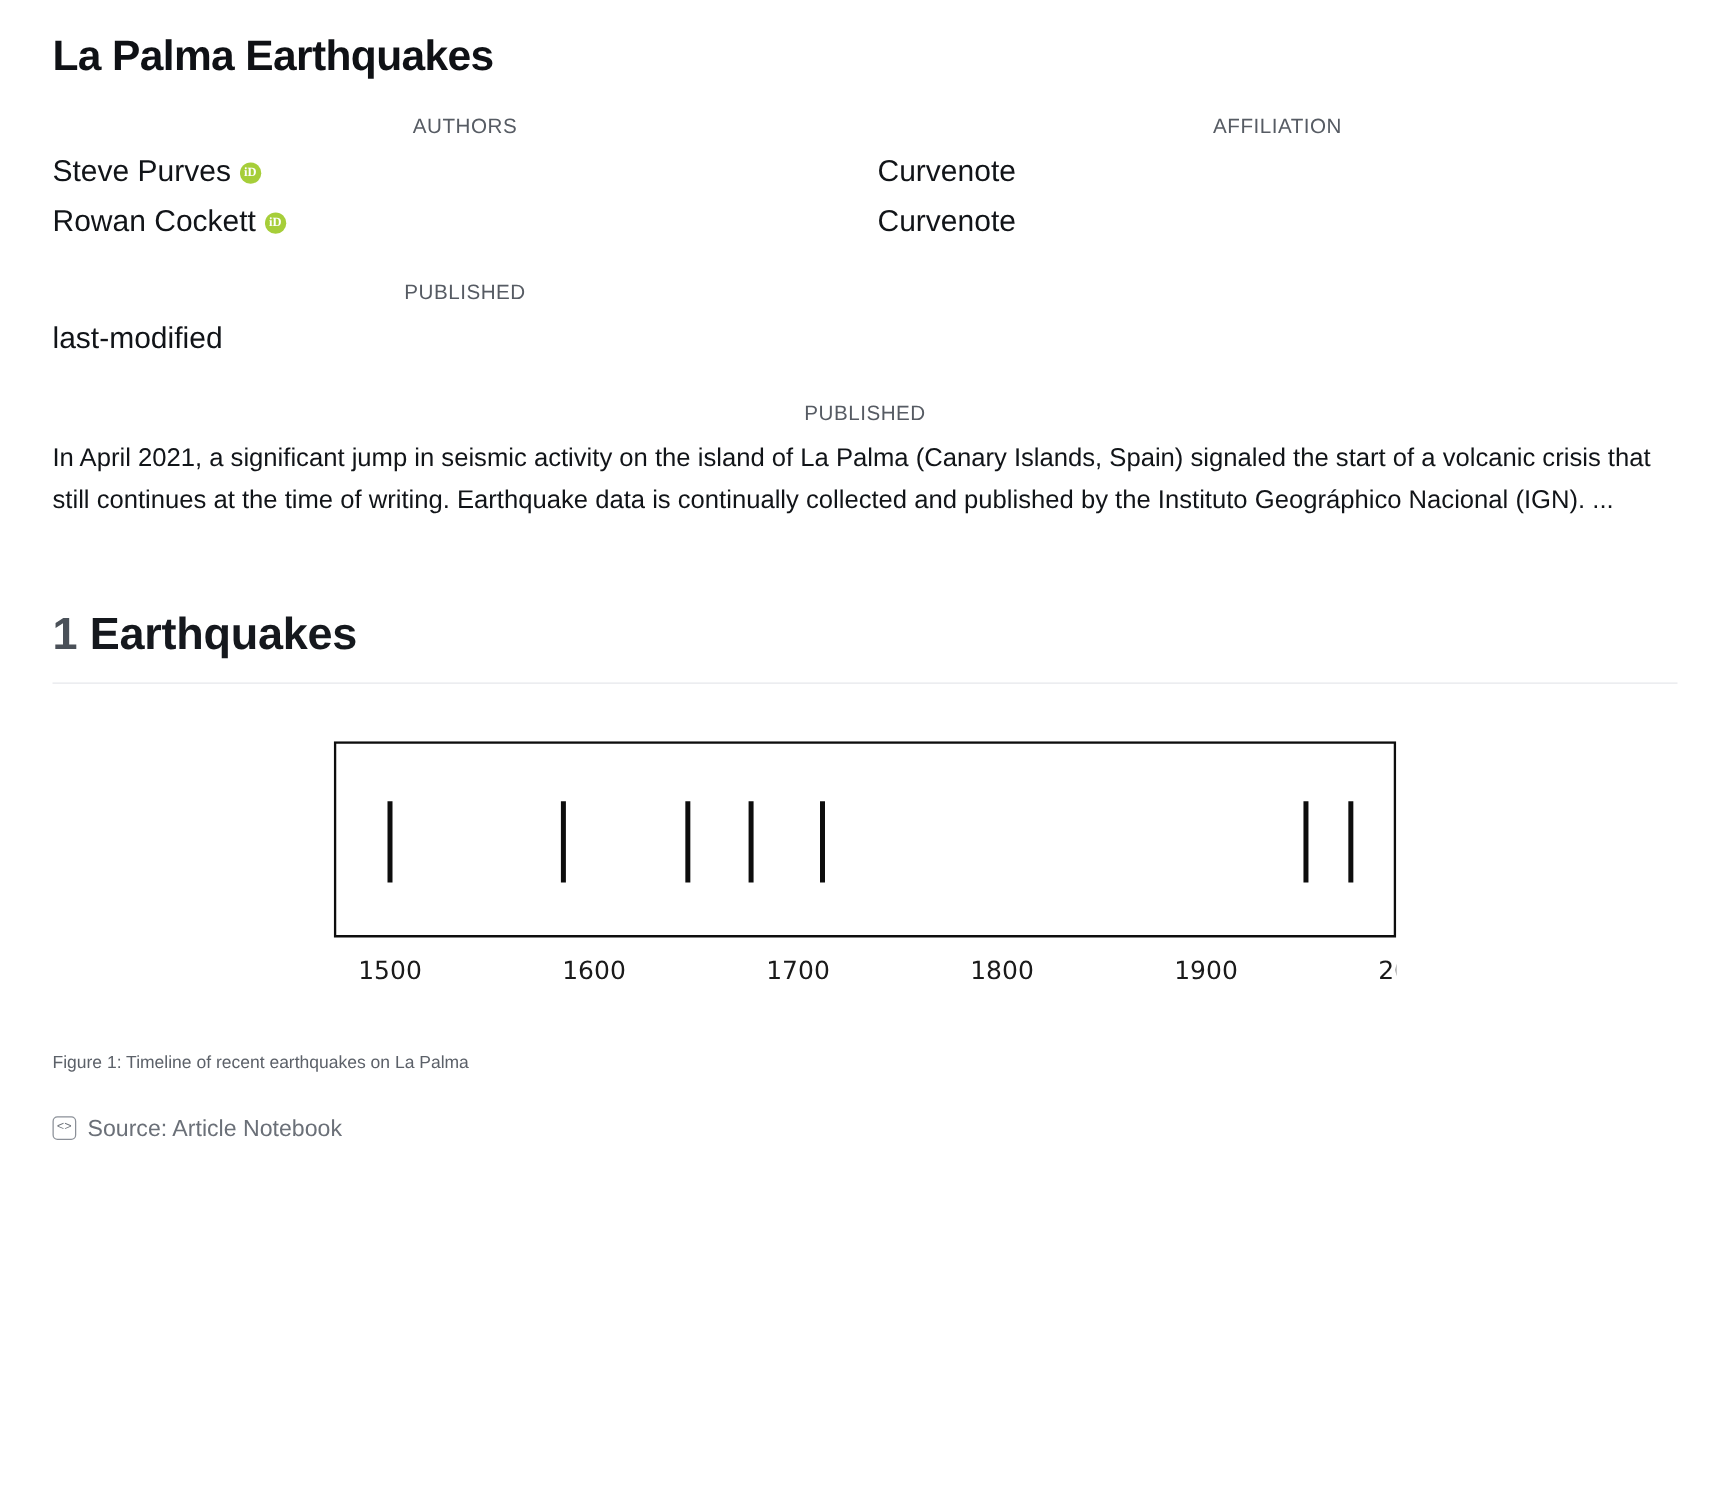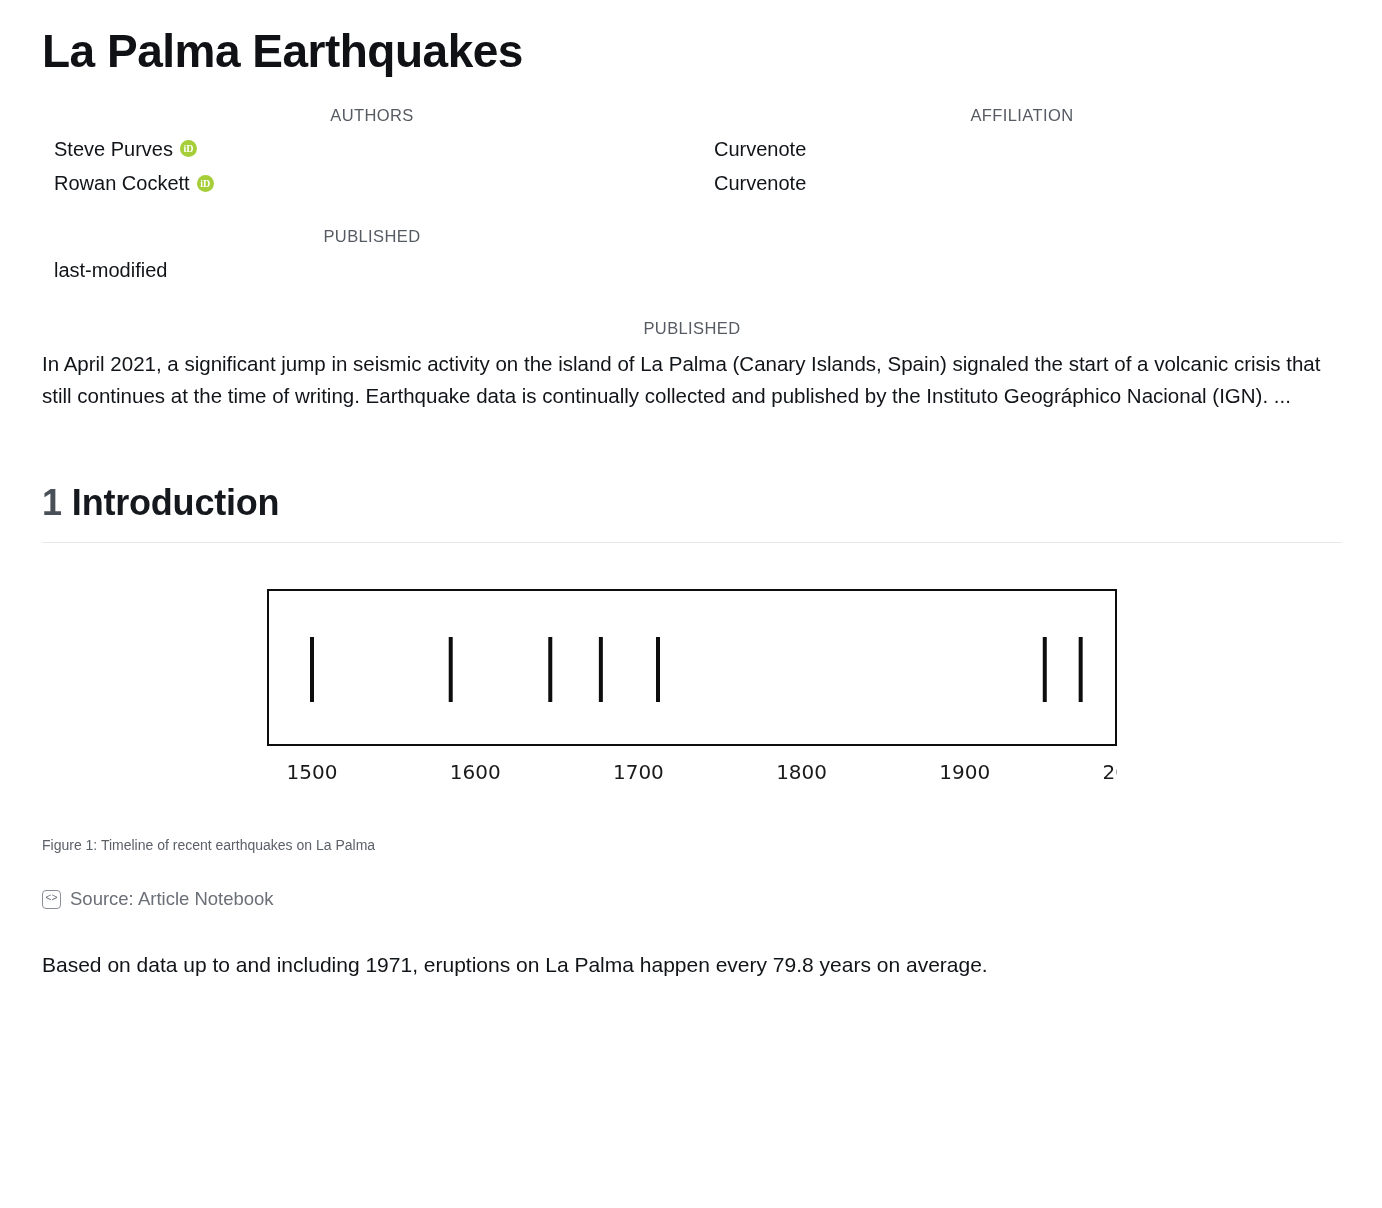--- a/index.html
+++ b/index.html
@@ -12,21 +12,21 @@
     width: 1382px;
     min-height: 1208px;
     font-family: "Liberation Sans", sans-serif;
     color: #111418;
     -webkit-font-smoothing: antialiased;
   }
   .page {
     padding: 26px 40px 0 42px;
   }
   .doc-title {
-    font-size: 46px;
+    font-size: 34px;
     line-height: 1.12;
     font-weight: 700;
     letter-spacing: -0.5px;
     color: #0f1115;
     margin: 0 0 28px 0;
   }
   
   .frontmatter {
     display: grid;
     grid-template-columns: 660px 1fr;
@@ -35,24 +35,24 @@
   }
   .fm-label {
     font-size: 16.5px;
     letter-spacing: 0.4px;
     color: #565b63;
     font-weight: 400;
     margin: 0 0 10px 0;
     text-align: center;
   }
   .fm-value {
-    font-size: 20px;
+    font-size: 24px;
     line-height: 1.42;
     color: #111418;
-    margin: 0 0 6px 12px;
+    margin: 0 0 6px 0;
     display: flex;
     align-items: center;
     gap: 7px;
   }
   .fm-block { margin-bottom: 24px; }
   .orcid {
     display: inline-block;
     width: 17px;
     height: 17px;
     border-radius: 50%;
@@ -179,21 +179,21 @@
     <div></div>
 
   </div>
 
   <div class="abstract-block">
     <div class="fm-label">PUBLISHED</div>
     <p class="abstract-text">In April 2021, a significant jump in seismic activity on the island of La Palma (Canary Islands, Spain) signaled the start of a volcanic crisis that still continues at the time of writing. Earthquake data is continually collected and published by the Instituto Geográphico Nacional (IGN). ...</p>
   </div>
 
   <h2 class="section-heading">
-    <span class="section-number">1</span><span>Introduction</span>
+    <span class="section-number">1</span><span>Earthquakes</span>
   </h2>
 
   <div class="figure">
     <div class="figure-plot">
       <svg width="850" height="215" viewBox="0 0 850 215">
 
         <rect x="1" y="1" width="848" height="155" fill="#ffffff" stroke="#0d0d0d" stroke-width="2"></rect>
 
         <g stroke="#0d0d0d" stroke-width="4">
             <line x1="45" x2="45" y1="48" y2="113"></line>
@@ -216,15 +216,14 @@
           </g>
       </svg>
     </div>
     <div class="caption">Figure 1: Timeline of recent earthquakes on La Palma</div>
     <div class="source-line">
       <span class="nb-icon">&lt;&gt;</span>
       <span>Source: Article Notebook</span>
     </div>
   </div>
 
-  <p class="body-text">Based on data up to and including 1971, eruptions on La Palma happen every 79.8 years on average.</p>
 
 </div>
 
 </body></html>

